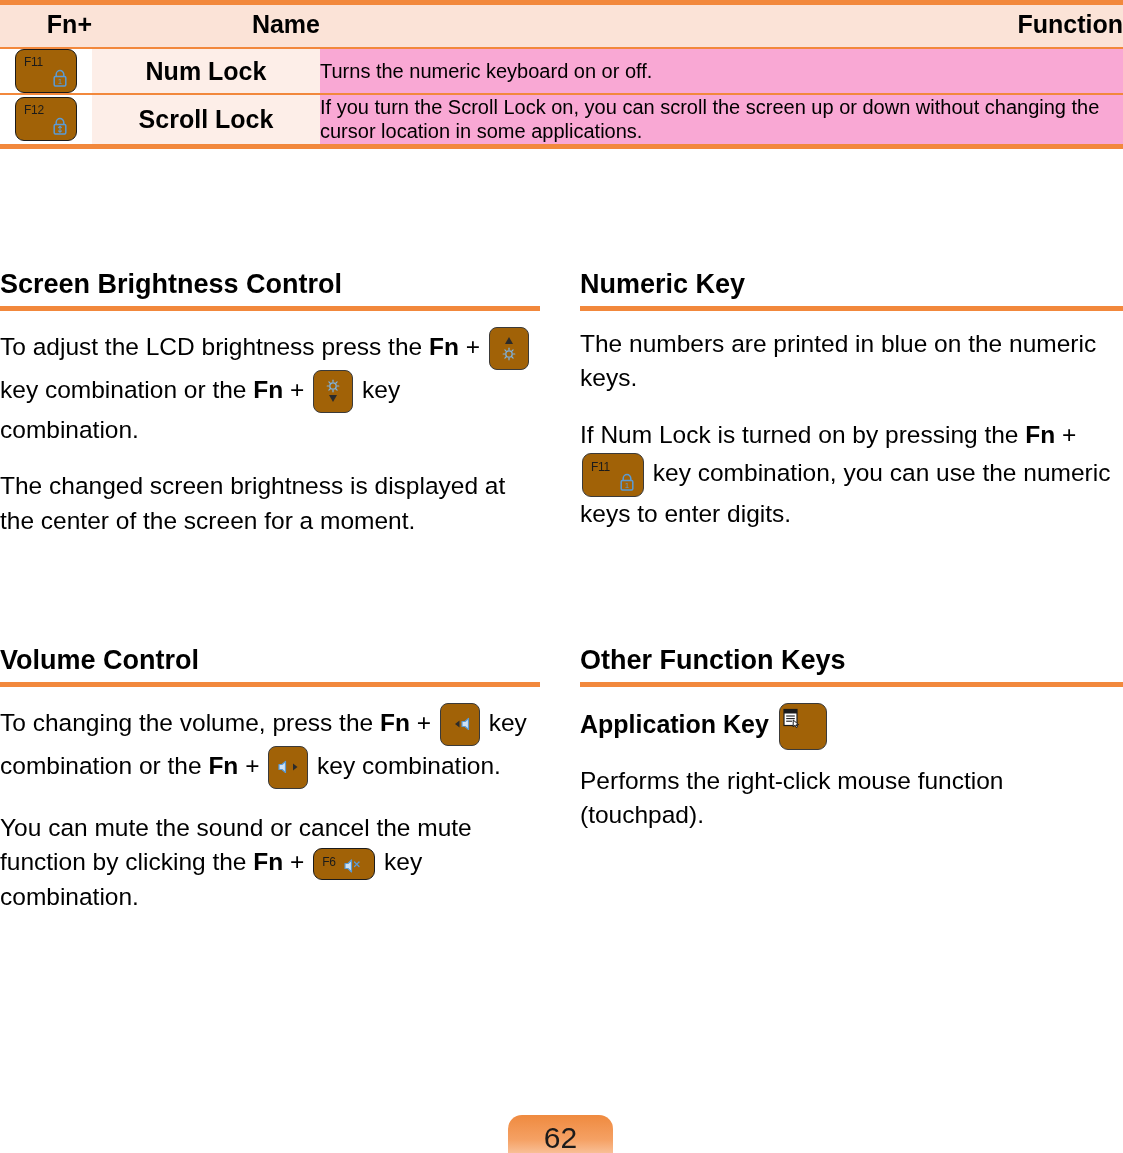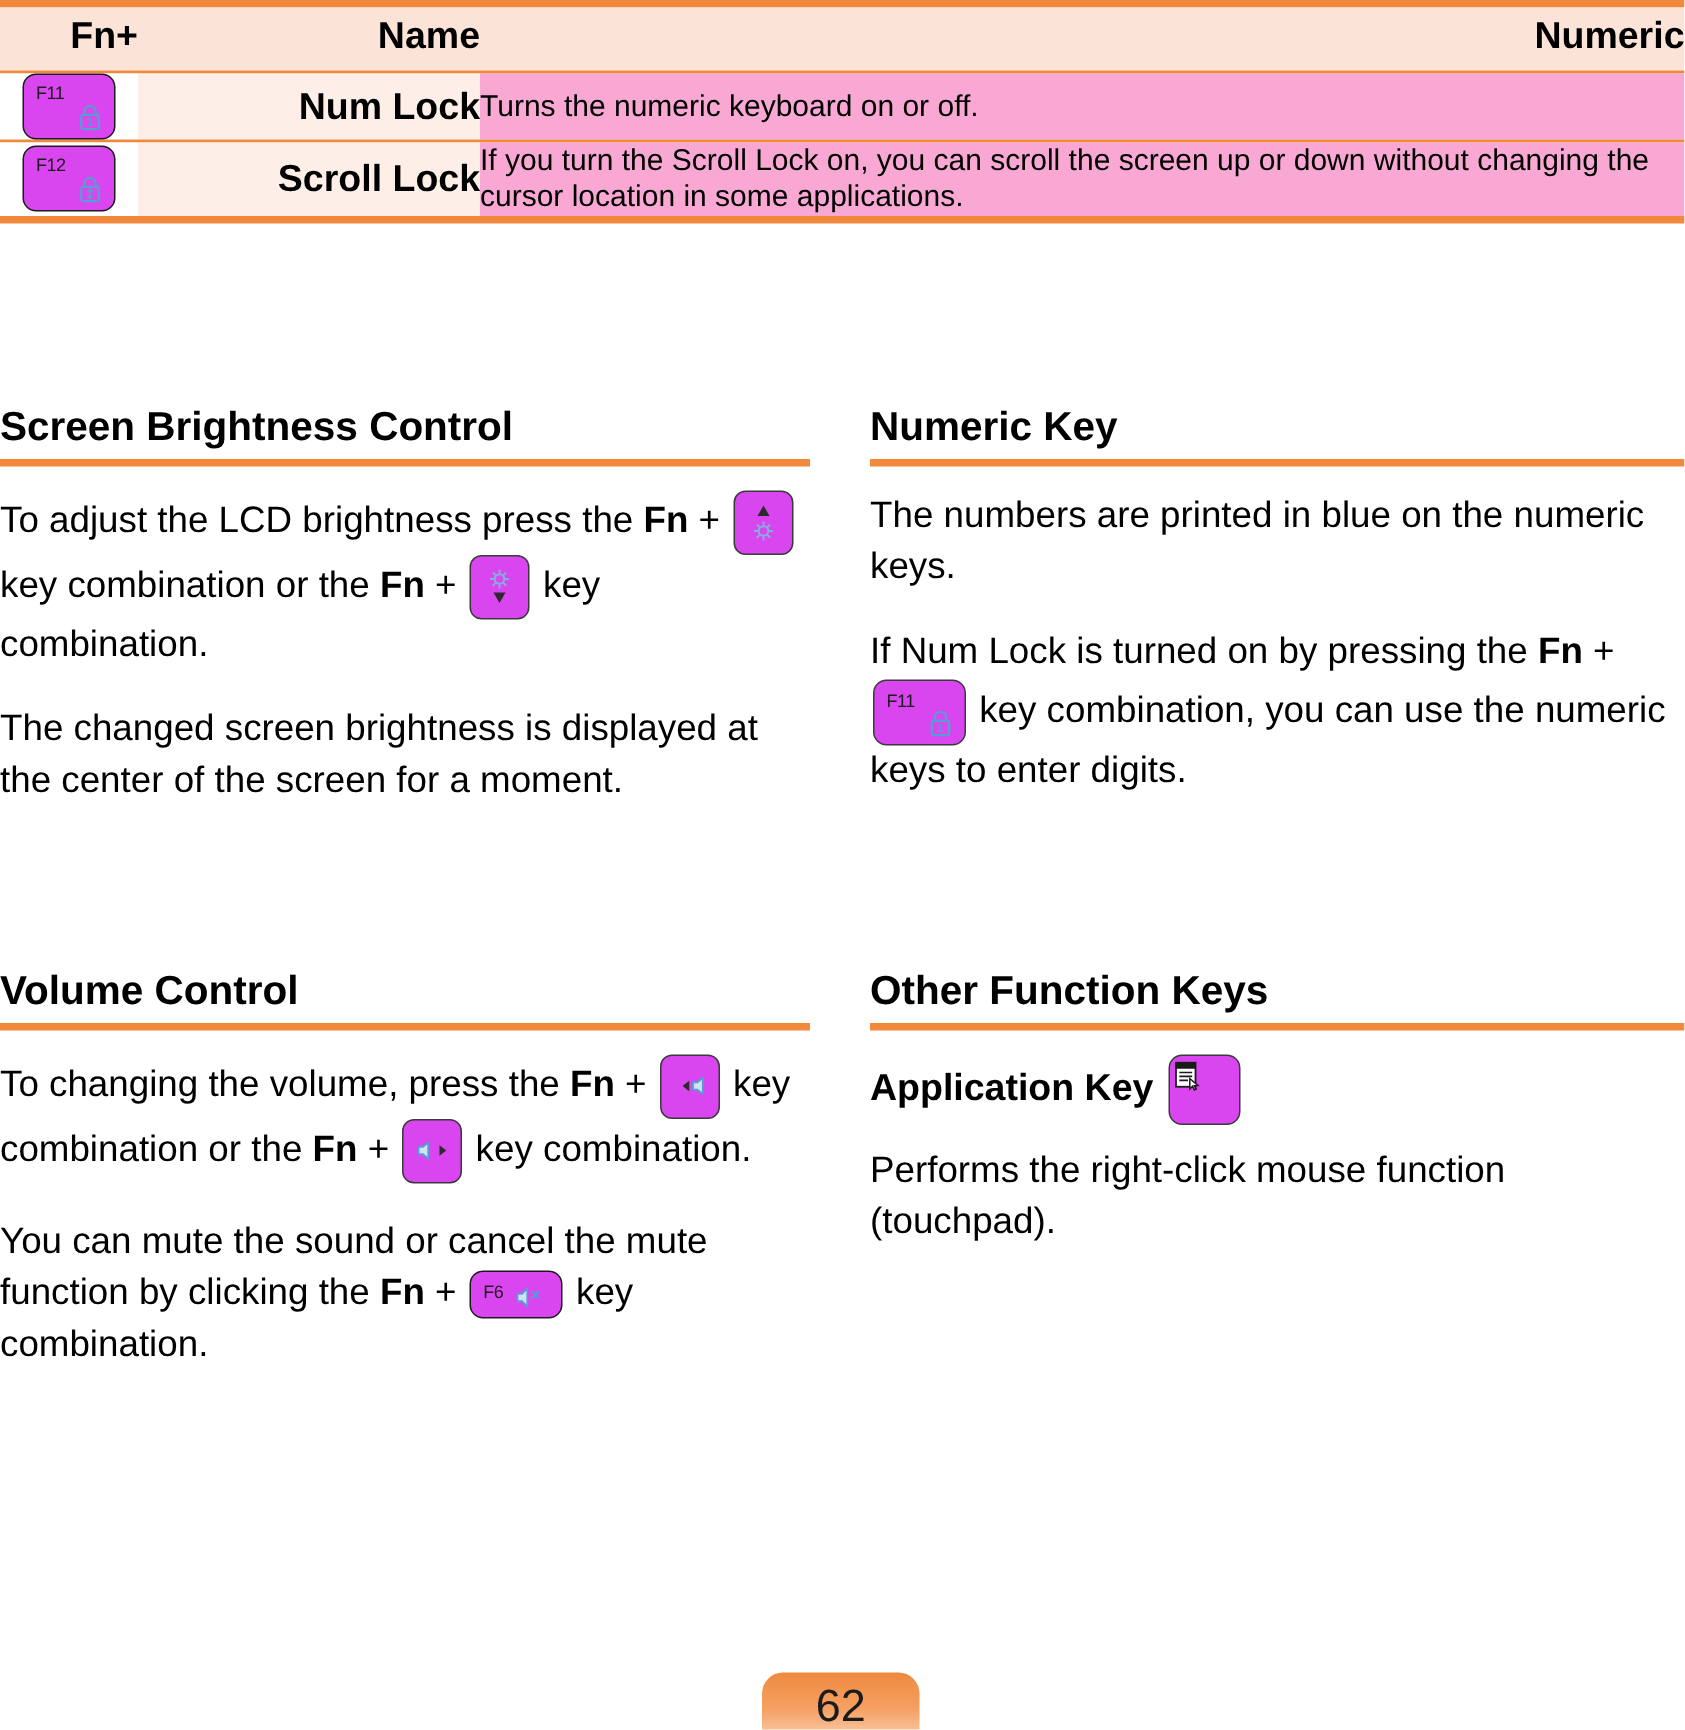--- a/index.html
+++ b/index.html
@@ -48,21 +48,21 @@
     vertical-align: middle;
     padding: 0;
   }
   .cell-key {
     background: #ffffff;
     text-align: center;
     padding: 6px 0;
   }
   .cell-name {
     background: #fdeee8;
-    text-align: right;
+    text-align: center;
     font-size: 25px;
     font-weight: bold;
     padding: 6px 0;
   }
   .cell-func {
     background: #f9a8d4;
     font-size: 20px;
     line-height: 1.22;
     padding: 6px 8px 8px 10px;
   }
@@ -74,21 +74,21 @@
     height: 5px;
     background: #f2883c;
   }
 
   
   .keycap {
     display: inline-block;
     position: relative;
     border: 1.6px solid #1b1b1b;
     border-radius: 9px;
-    background: #d946ef;
+    background: #a16207;
     box-sizing: border-box;
     vertical-align: middle;
   }
   .keycap.k-lg {
     width: 62px;
     height: 44px;
   }
   .keycap .klabel {
     position: absolute;
     left: 8px;
@@ -200,21 +200,21 @@
     <col style="width:228px">
     <col style="width:803px">
   </colgroup>
   <tbody>
       <tr>
     <td colspan="3" class="rule-top"></td>
   </tr>
   <tr class="thead-row">
     <th class="col-fn">Fn+</th>
     <th class="col-name">Name</th>
-    <th class="col-func">Numeric</th>
+    <th class="col-func">Function</th>
   </tr>
   <tr>
     <td colspan="3" class="hrule-thin"></td>
   </tr>
 
   <tr>
     <td class="cell-key">
       <span class="keycap k-lg">
         <span class="klabel">F11</span>
         <span class="kglyph">

